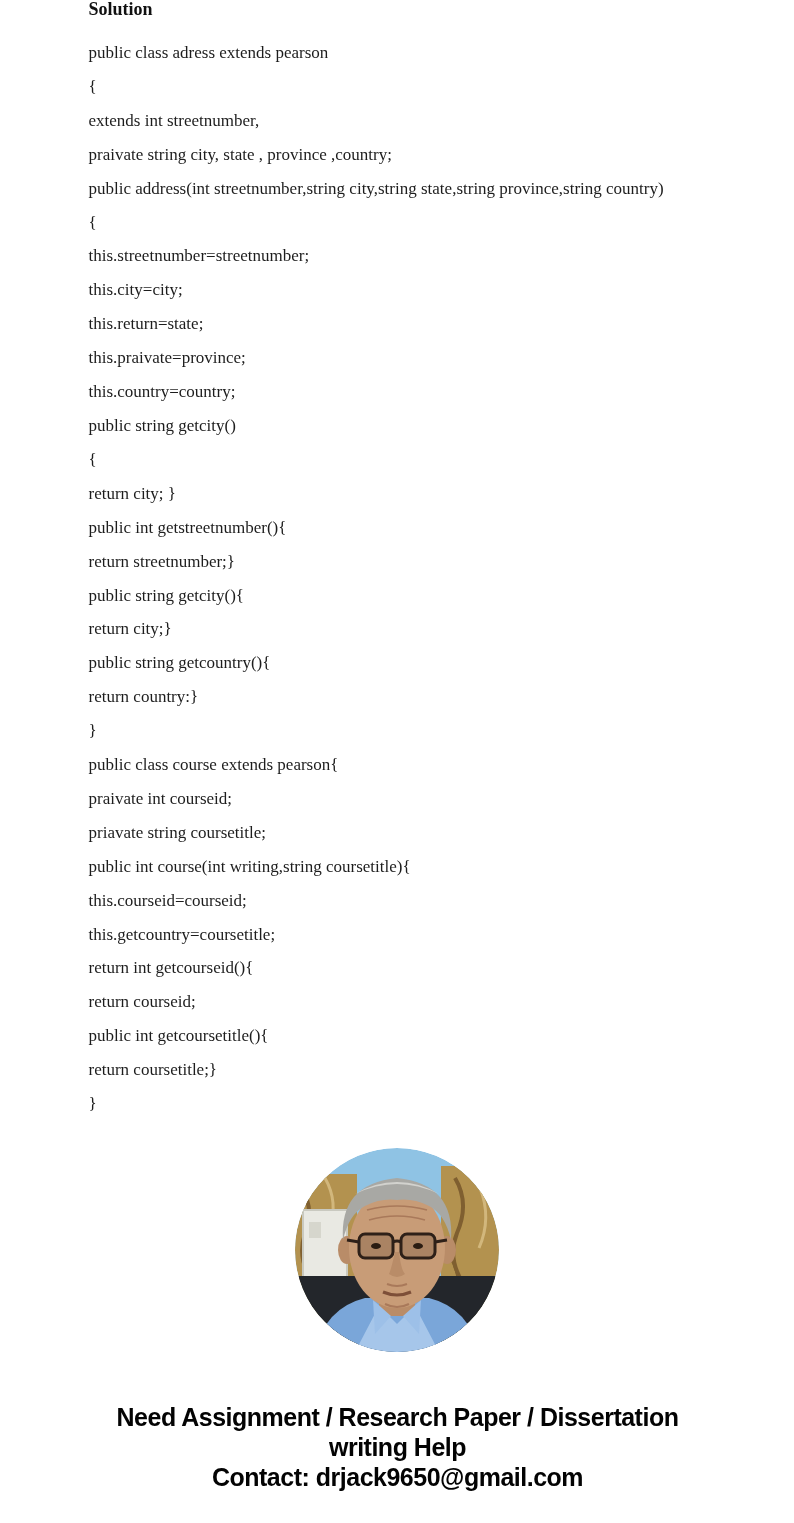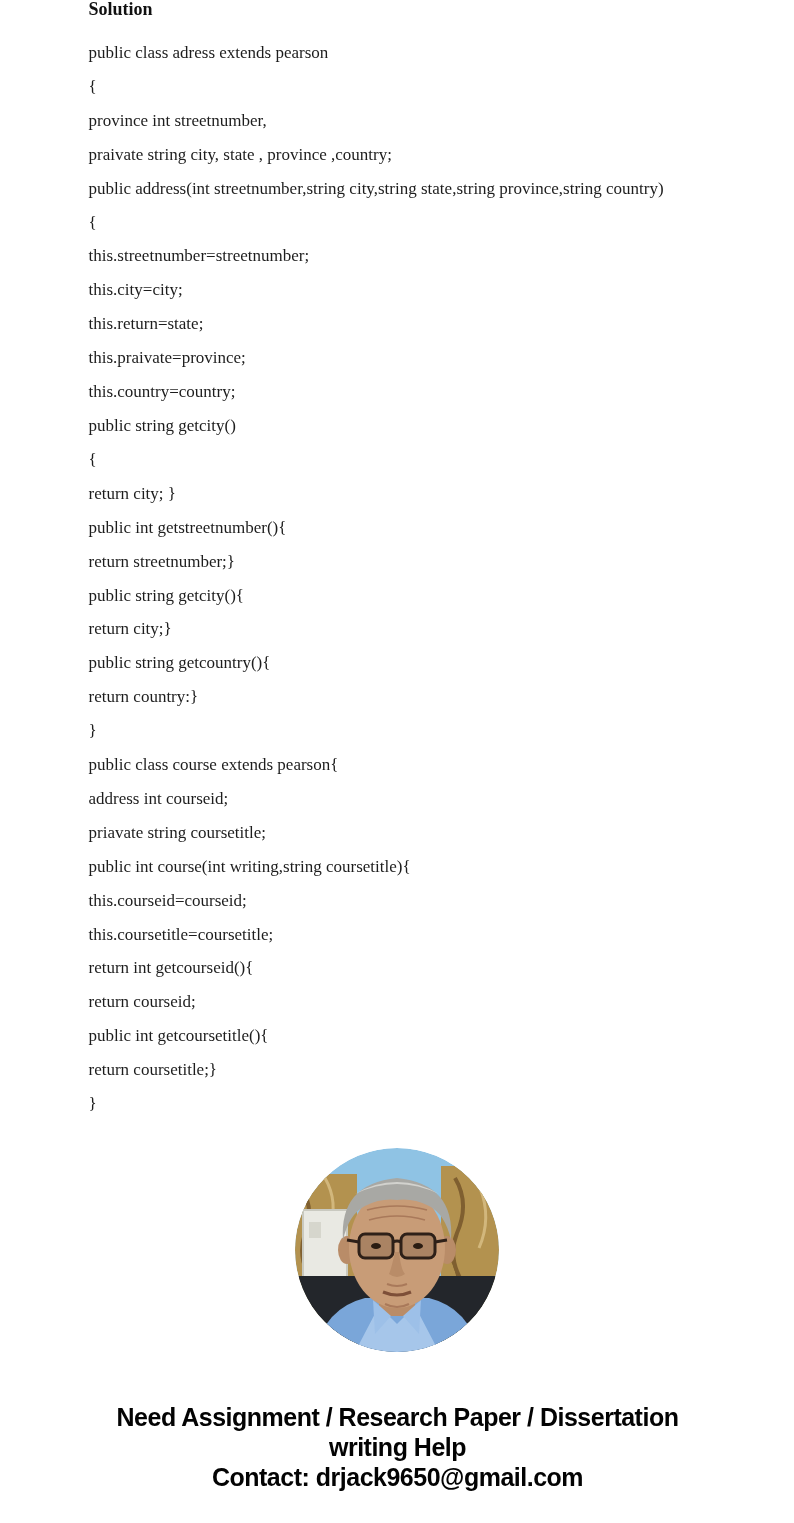--- a/index.html
+++ b/index.html
@@ -60,45 +60,45 @@
 </head>
 <body>
 
 <div class="page">
 
   <h1 class="heading">Solution</h1>
 
   <div class="lines">
       <div class="code-line">public class adress extends pearson</div>
       <div class="code-line">{</div>
-      <div class="code-line">province int streetnumber,</div>
+      <div class="code-line">extends int streetnumber,</div>
       <div class="code-line">praivate string city, state , province ,country;</div>
       <div class="code-line">public address(int streetnumber,string city,string state,string province,string country)</div>
       <div class="code-line">{</div>
       <div class="code-line">this.streetnumber=streetnumber;</div>
       <div class="code-line">this.city=city;</div>
       <div class="code-line">this.return=state;</div>
       <div class="code-line">this.praivate=province;</div>
       <div class="code-line">this.country=country;</div>
       <div class="code-line">public string getcity()</div>
       <div class="code-line">{</div>
       <div class="code-line">return city; }</div>
       <div class="code-line">public int getstreetnumber(){</div>
       <div class="code-line">return streetnumber;}</div>
       <div class="code-line">public string getcity(){</div>
       <div class="code-line">return city;}</div>
       <div class="code-line">public string getcountry(){</div>
       <div class="code-line">return country:}</div>
       <div class="code-line">}</div>
       <div class="code-line">public class course extends pearson{</div>
-      <div class="code-line">address int courseid;</div>
+      <div class="code-line">praivate int courseid;</div>
       <div class="code-line">priavate string coursetitle;</div>
       <div class="code-line">public int course(int writing,string coursetitle){</div>
       <div class="code-line">this.courseid=courseid;</div>
-      <div class="code-line">this.coursetitle=coursetitle;</div>
+      <div class="code-line">this.getcountry=coursetitle;</div>
       <div class="code-line">return int getcourseid(){</div>
       <div class="code-line">return courseid;</div>
       <div class="code-line">public int getcoursetitle(){</div>
       <div class="code-line">return coursetitle;}</div>
       <div class="code-line">}</div>
     </div>
 
   <div class="avatar-wrap">
     <svg width="204" height="204" viewBox="0 0 204 204" xmlns="http://www.w3.org/2000/svg">
       <defs>

